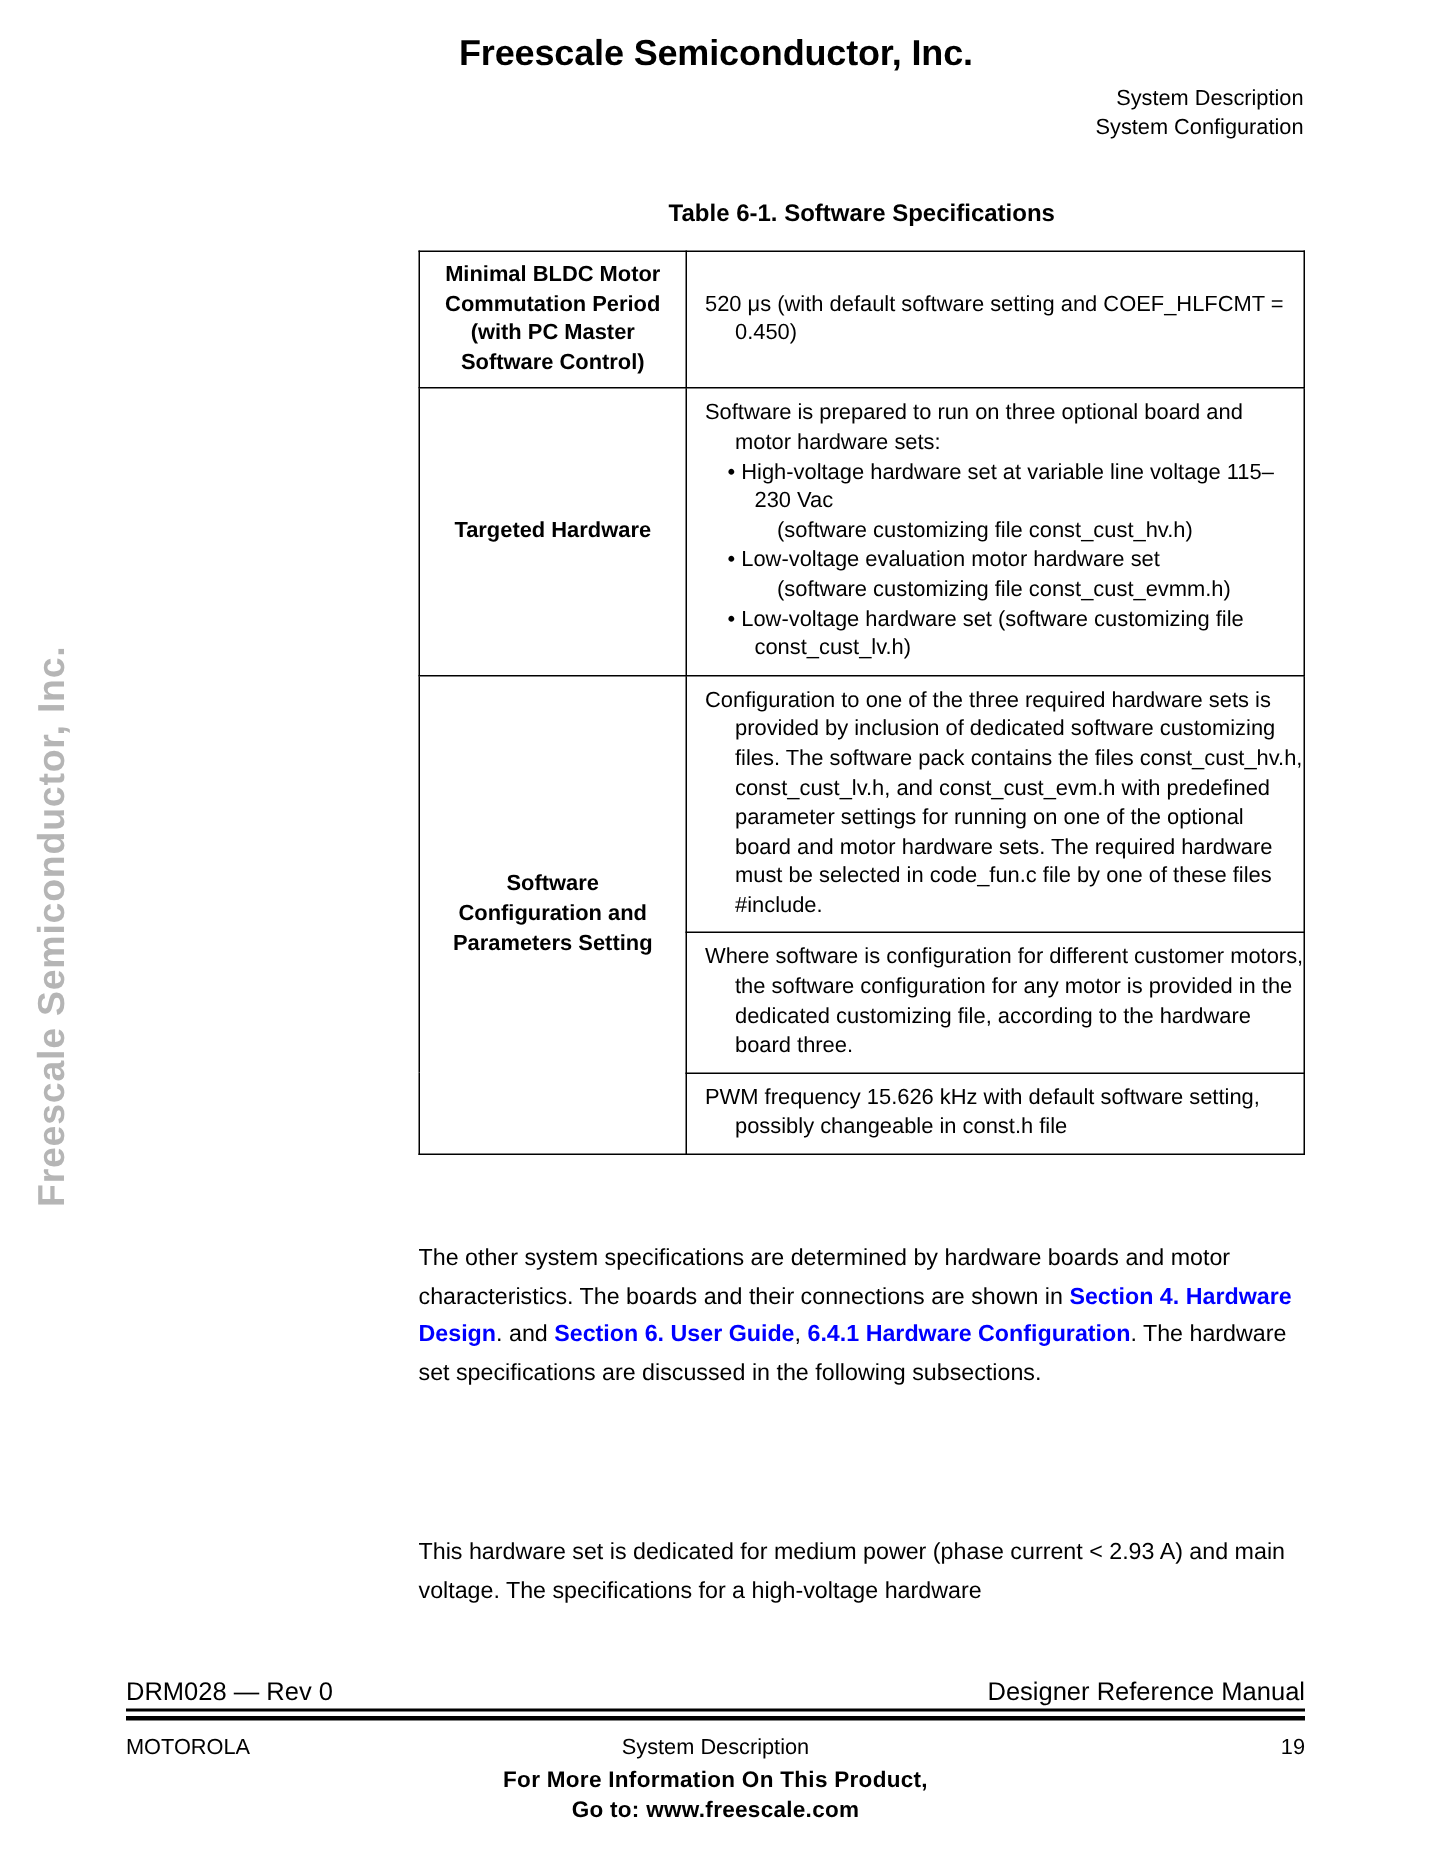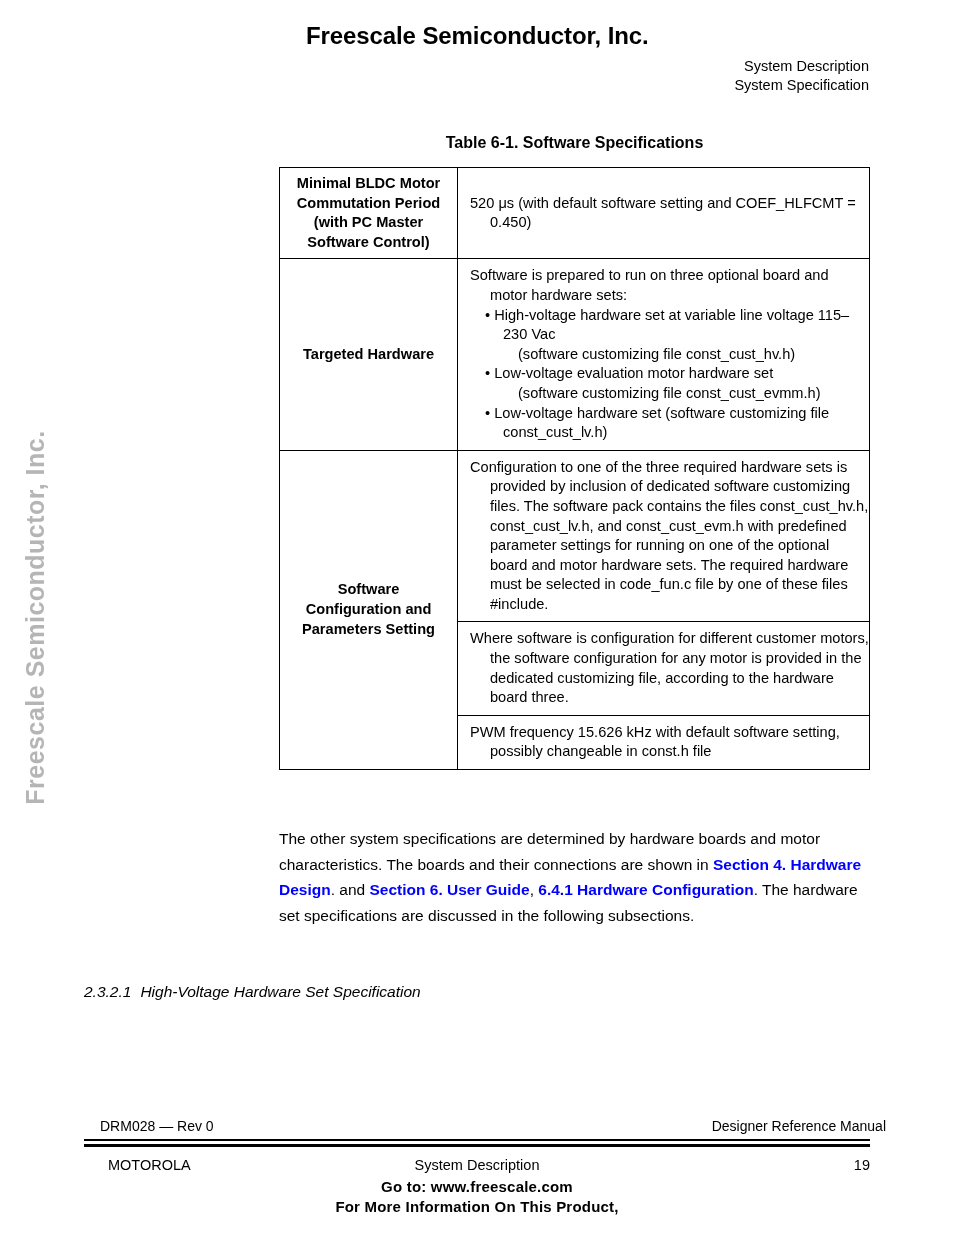--- a/index.html
+++ b/index.html
@@ -147,22 +147,21 @@
     color: #0000ff;
     font-weight: bold;
   }
 
   
   .footer-line-1 {
     position: absolute;
     left: 84px;
     top: 1118px;
     width: 786px;
-    font-size: 14px;
-    margin-left: 16px;
+    font-size: 17px;
   }
   .footer-line-1 .left { float: left; }
   .footer-line-1 .right { float: right; }
 
   .rule-thin {
     position: absolute;
     left: 84px;
     top: 1139px;
     width: 786px;
     height: 1.6px;
@@ -177,21 +176,21 @@
     background: #000000;
   }
 
   .footer-line-2 {
     position: absolute;
     left: 84px;
     top: 1157px;
     width: 786px;
     font-size: 14.5px;
   }
-  .footer-line-2 .left { position: absolute; left: 0; margin-left: 24px; }
+  .footer-line-2 .left { position: absolute; left: 0; }
   .footer-line-2 .center {
     position: absolute;
     left: 0; right: 0;
     text-align: center;
   }
   .footer-line-2 .right { position: absolute; right: 0; margin-left: 24px; }
 
   .footer-promo {
     position: absolute;
     left: 0px;
@@ -209,21 +208,21 @@
 
 <div class="watermark">
   <div class="watermark-text">Freescale Semiconductor, Inc.</div>
 </div>
 
 <div class="page">
 
   <div class="brand-title">Freescale Semiconductor, Inc.</div>
   <div class="header-right">
     <div>System Description</div>
-    <div>System Specification</div>
+    <div>System Configuration</div>
   </div>
 
   <div class="table-caption">Table 6-1. Software Specifications</div>
 
   <table class="spec-table">
     <tbody>
 
       <tr>
         <td class="col-label">Minimal BLDC Motor Commutation Period (with PC Master Software Control)</td>
         <td class="col-value">
@@ -258,37 +257,35 @@
         <td class="col-value">
           <p>PWM frequency 15.626 kHz with default software setting, possibly changeable in const.h file</p>
         </td>
       </tr>
     </tbody>
   </table>
 
 
   <div class="body-para" id="para-1"><span>The other system specifications are determined by hardware boards and motor characteristics. The boards and their connections are shown in </span><span class="link">Section 4. Hardware Design</span><span>. and </span><span class="link">Section 6. User Guide</span><span>, </span><span class="link">6.4.1 Hardware Configuration</span><span>. The hardware set specifications are discussed in the following subsections.</span></div>
 
-  <div class="subsec-heading">
-    <span class="num">2.3.2.1</span><span>High-Voltage Hardware Set Specification</span>
-  </div>
-
+
+  <div class="body-para" id="para-2">This hardware set is dedicated for medium power (phase current &lt; 2.93 A) and main voltage. The specifications for a high-voltage hardware</div>
 
   <div class="footer-line-1">
     <span class="left">DRM028 — Rev 0</span>
     <span class="right">Designer Reference Manual</span>
   </div>
 
   <div class="rule-thin"></div>
   <div class="rule-thick"></div>
 
   <div class="footer-line-2">
     <span class="left">MOTOROLA</span>
     <span class="center">System Description</span>
     <span class="right">19</span>
   </div>
 
   <div class="footer-promo">
+    <div>For More Information On This Product,</div>
     <div>Go to: www.freescale.com</div>
-    <div>For More Information On This Product,</div>
   </div>
 
 </div>
 
 </body></html>

